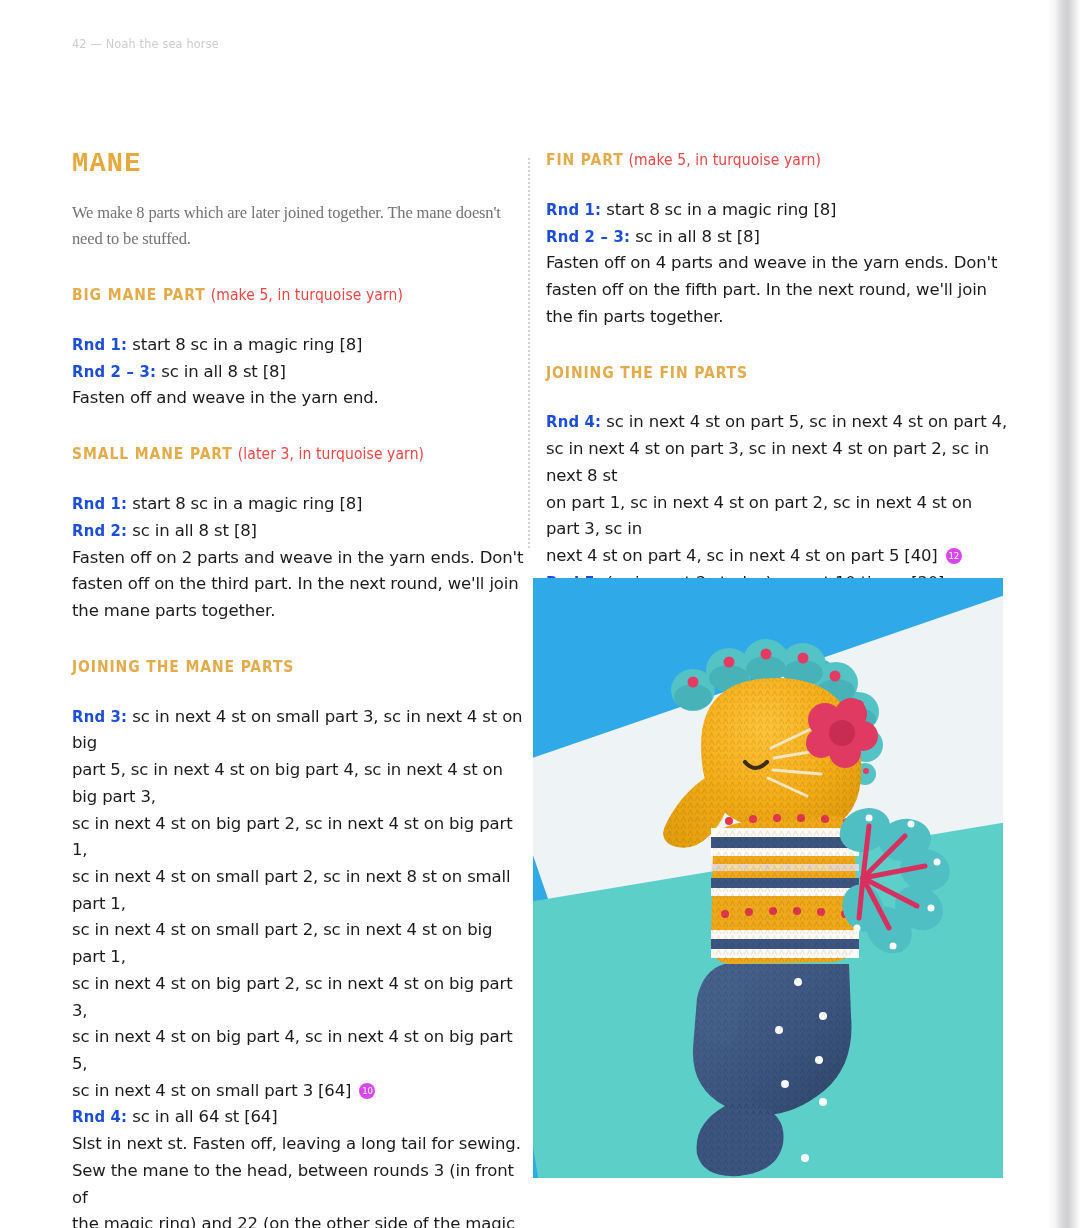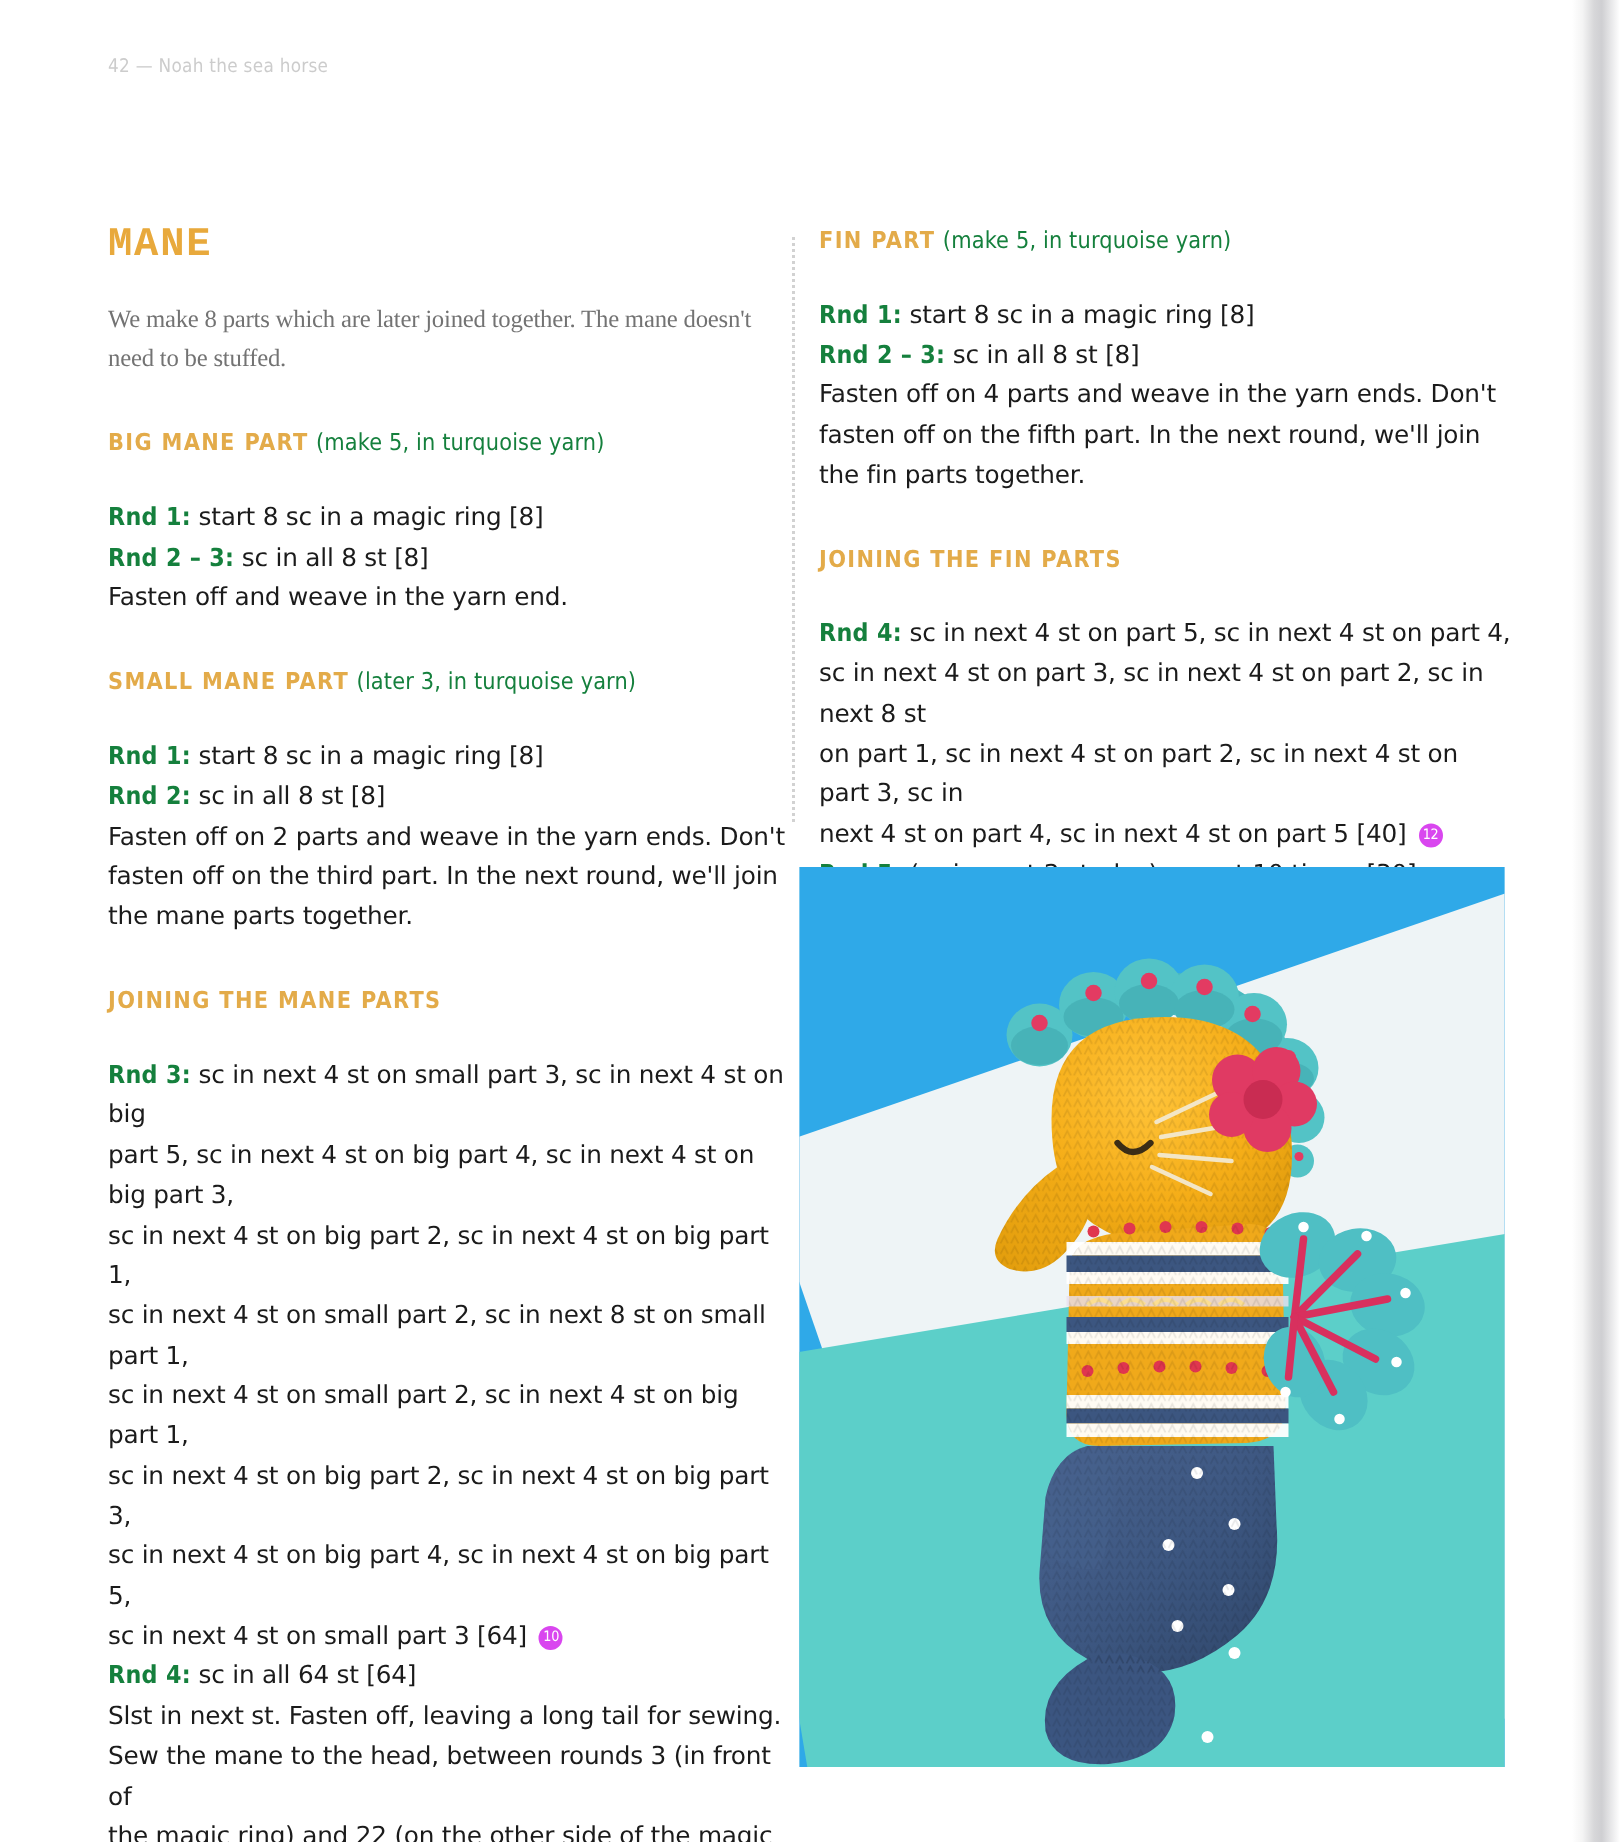--- a/index.html
+++ b/index.html
@@ -76,21 +76,21 @@
     font-size: 15.5px;
     letter-spacing: .9px;
     color: #e3ab49;
     margin: 0 0 4px 0;
     line-height: 1.35;
     text-transform: uppercase;
   }
   .sub-title .qualifier {
     font-weight: 400;
     letter-spacing: .1px;
-    color: #15803d;
+    color: #ef4444;
     text-transform: none;
     margin-left: 5px;
     text-align: right;
   }
 
   p.body-text {
     font-size: 16.5px;
     line-height: 1.62;
     color: #737373;
     margin: 0 0 18px 0;
@@ -103,21 +103,21 @@
     line-height: 1.62;
     color: #1b1b1b;
     margin: 0 0 18px 0;
     font-family: "DejaVu Sans", sans-serif;
     letter-spacing: -.15px;
   }
   .rnd-line { display: block; }
   .rnd-label {
     font-family: "DejaVu Sans Condensed", "Liberation Sans", sans-serif;
     font-weight: 700;
-    color: #15803d;
+    color: #1d4ed8;
     letter-spacing: .2px;
   }
 
   .gap-sm { height: 14px; }
   .gap-md { height: 22px; }
 
   
   .badge {
     display: inline-block;
     width: 16px; height: 16px;

